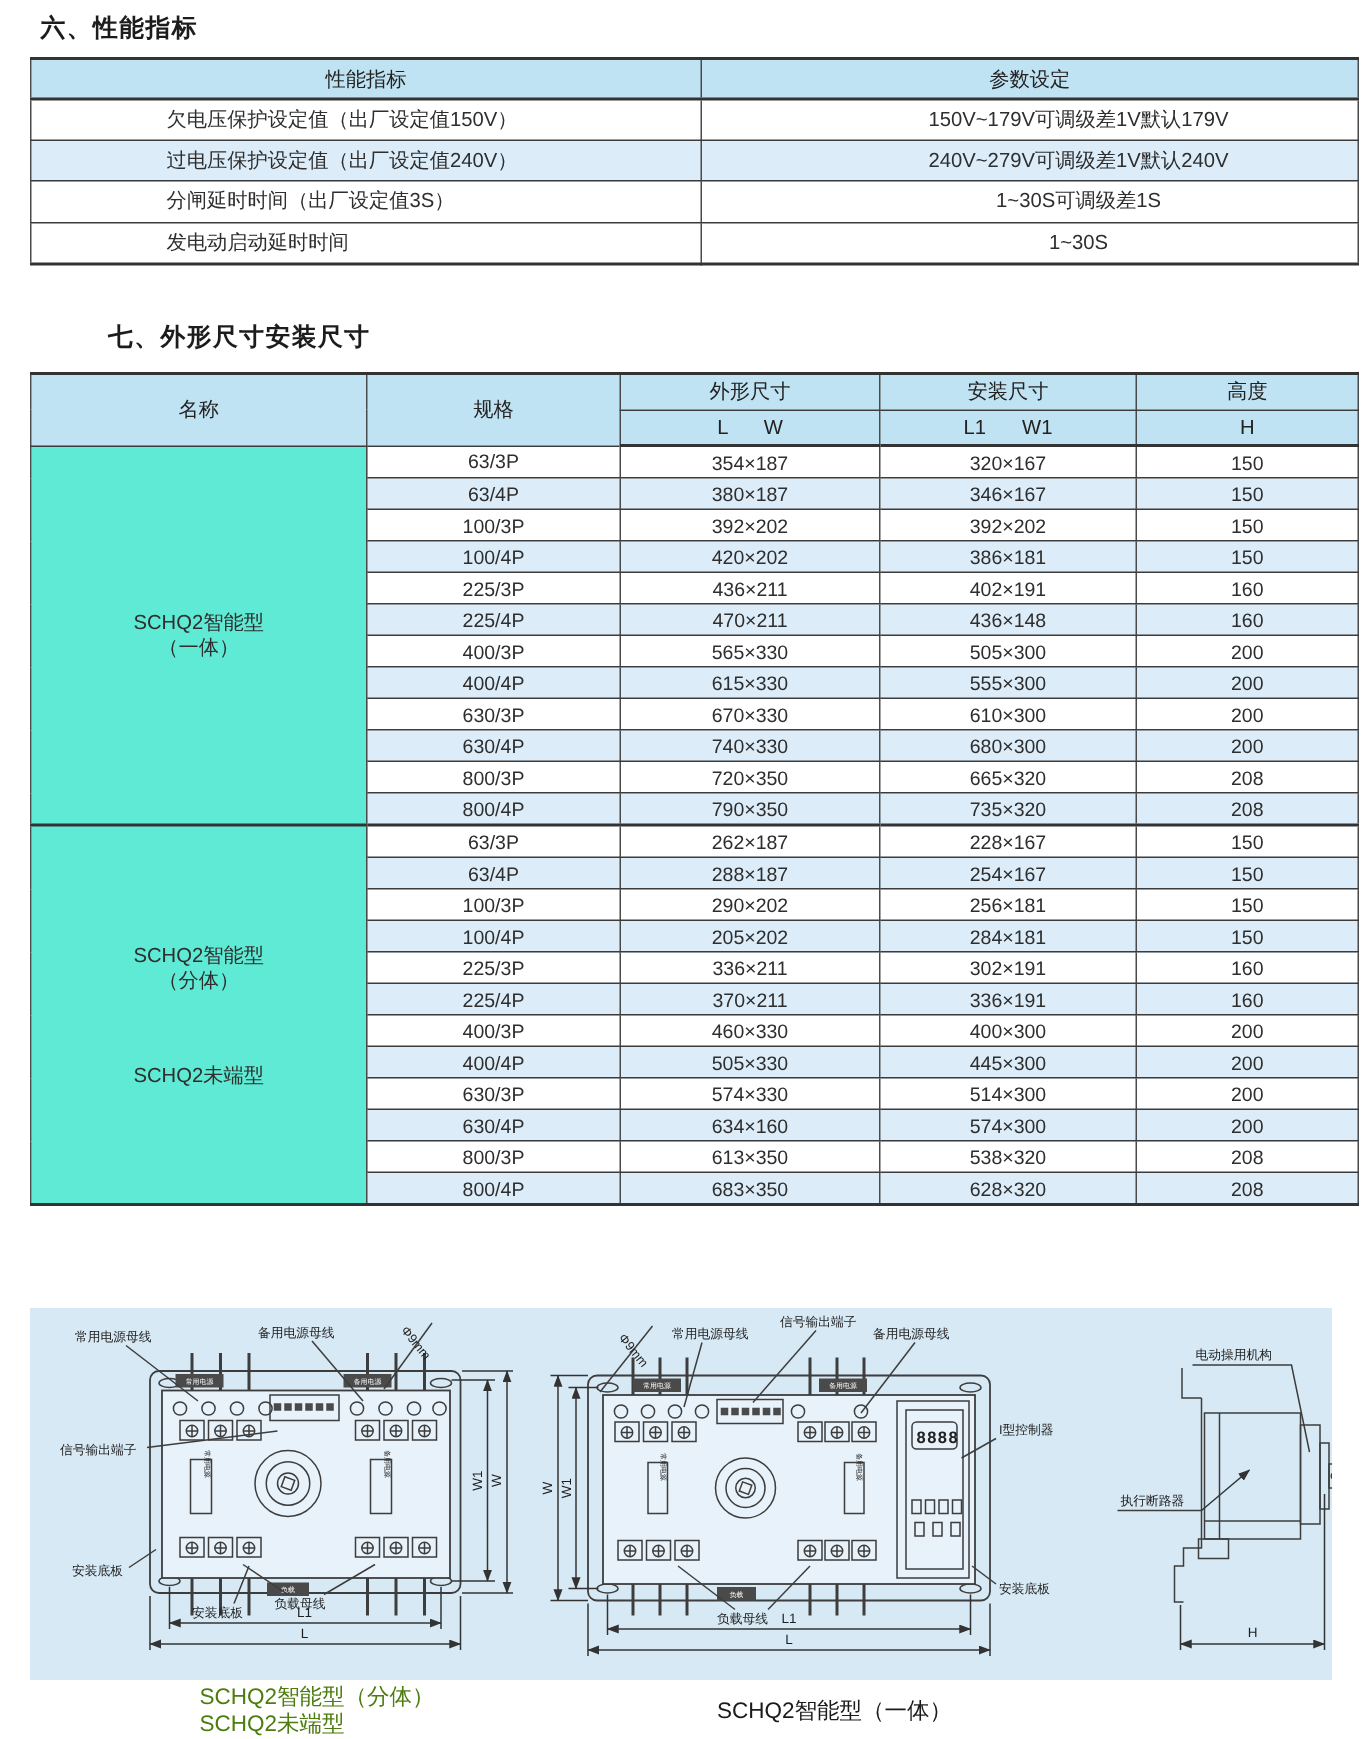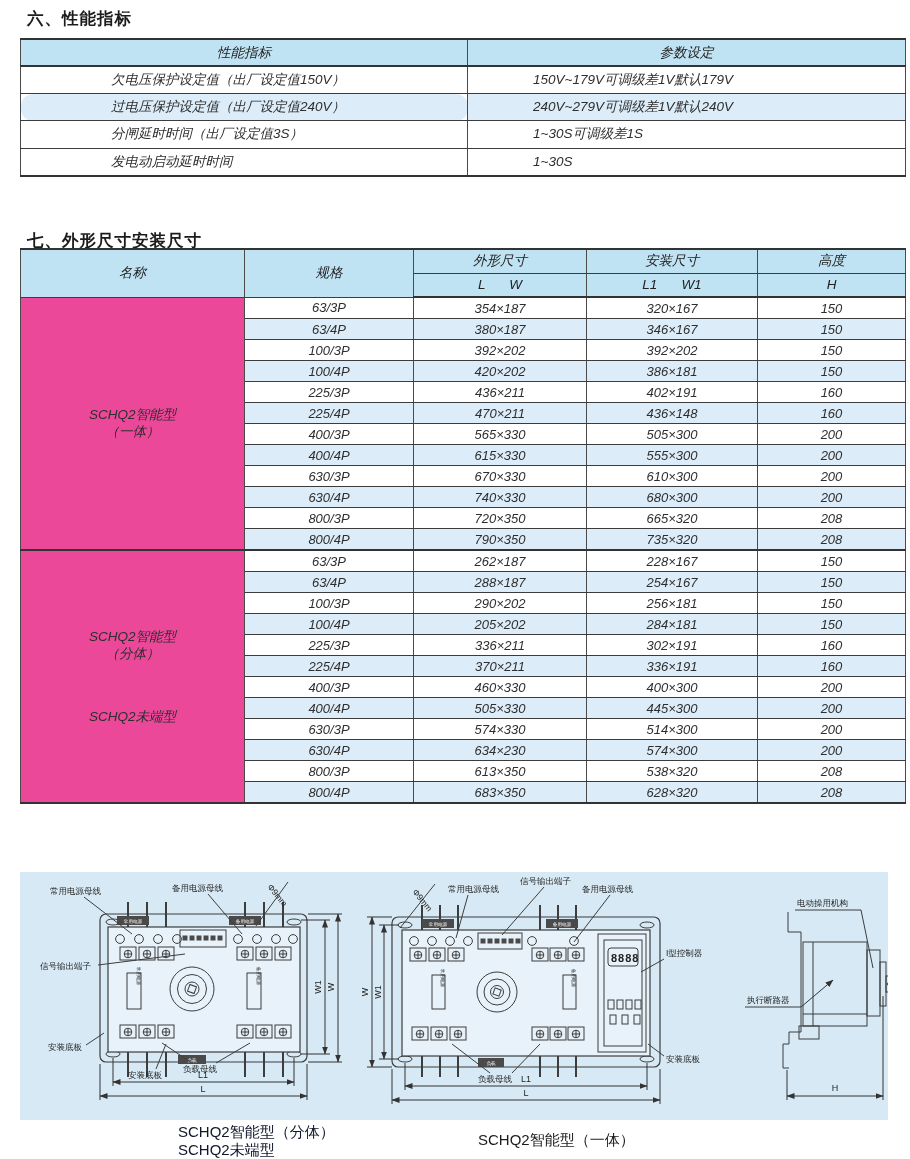--- a/index.html
+++ b/index.html
@@ -1,62 +1,62 @@
 <!DOCTYPE html>
 <html><head>
 <meta charset="utf-8">
 <style>
   html,body{margin:0;padding:0;background:#ffffff;}
   .page{position:relative;width:910px;height:1159px;background:#fff;overflow:hidden;
         font-family:"Liberation Sans","DejaVu Sans",sans-serif;color:#2e2e2e;}
   h2.sec{position:absolute;left:27px;margin:0;font-size:16.5px;font-weight:bold;color:#1c1c1c;letter-spacing:1px;}
-  #sec6{top:8px;} #sec7{top:230px;}
+  #sec6{top:8px;} #sec7{top:214px;margin-left:45px;}
 
   table{position:absolute;left:20px;border-collapse:collapse;table-layout:fixed;
         border-top:2.5px solid #333;border-bottom:2.5px solid #333;
-        border-left:1px solid #4a4a4a;border-right:1px solid #4a4a4a;font-style:italic;}
+        border-left:1px solid #4a4a4a;border-right:1px solid #4a4a4a;}
   th,td{border-left:1px solid #4a4a4a;border-right:1px solid #4a4a4a;
         border-top:1.5px solid #3c3c3c;border-bottom:1.5px solid #3c3c3c;
         padding:0;font-weight:normal;}
   thead th{background:#c0e3f3;text-align:center;font-size:13.5px;color:#222;}
   thead tr:last-child th{border-bottom:2.2px solid #333;}
   tr.stripe td{background:#dcedf9;margin-left:44px;}
   tr.group-start td{border-top:2.5px solid #333;}
 
   #perf-table{top:38px;width:885px;}
   #perf-table th{height:25px;}
   #perf-table td{height:26.2px;font-size:13.5px;}
-  #perf-table td.c1{padding-left:90px;border-radius:12px;}
-  #perf-table td.c2{padding-left:65px;}
+  #perf-table td.c1{padding-left:90px;}
+  #perf-table td.c2{padding-left:65px;text-align:center;}
 
   #dim-table{top:248px;width:885px;padding-left:12px;}
   #dim-table th{height:22.5px;}
   #dim-table td{height:20px;font-size:13px;text-align:center;}
   #dim-table .gap{word-spacing:1.5em;}
-  #dim-table td.name-cell{background:#ec4899;vertical-align:middle;font-size:13.5px;line-height:17px;}
+  #dim-table td.name-cell{background:#5eead4;vertical-align:middle;font-size:13.5px;line-height:17px;}
   .name-block + .name-block{margin-top:46px;}
 
   .figure-panel{position:absolute;left:20px;top:872px;width:868px;height:248px;background:#d7e9f4;}
   .figure-panel svg{position:absolute;top:0;}
   #fig-left{left:0;}  #fig-mid{left:340;} #fig-right{left:685px;}
   #fig-left{left:0px;} #fig-mid{left:340px;}
 
   .ln{stroke:#3d3d3d;fill:none;stroke-width:1;}
   .thk{stroke:#3d3d3d;stroke-width:2;}
   .bodyfill{fill:#e7f2fa;stroke:#3d3d3d;stroke-width:1.2;}
   .platefill{fill:none;stroke:#3d3d3d;stroke-width:1.2;}
   .drk{fill:#4a4a4a;stroke:none;}
   .lbl{font-size:8.5px;fill:#1f1f1f;}
   .dim{stroke:#333;stroke-width:1;fill:none;}
   .dimt{font-size:9px;fill:#1f1f1f;text-anchor:middle;}
   .wht{font-size:4.6px;fill:#fff;text-anchor:middle;}
   .tiny{font-size:4.6px;fill:#222;text-anchor:middle;}
   .disp{font-size:11px;fill:#222;font-weight:bold;letter-spacing:1px;}
 
-  .cap-left{position:absolute;left:133px;top:1123px;font-size:15px;line-height:17.5px;color:#0f172a;margin-left:45px;}
+  .cap-left{position:absolute;left:133px;top:1123px;font-size:15px;line-height:17.5px;color:#4d7c0f;}
   .cap-mid{position:absolute;left:478px;top:1131px;font-size:15px;color:#1b1b1b;}
 </style>
 </head>
 <body>
 
 <div class="page">
 
   <h2 class="sec" id="sec6">六、性能指标</h2>
 
   <table id="perf-table">
@@ -251,21 +251,21 @@
           <td>200</td>
         </tr>
         <tr>
           <td>630/3P</td>
           <td>574×330</td>
           <td>514×300</td>
           <td>200</td>
         </tr>
         <tr class="stripe">
           <td>630/4P</td>
-          <td>634×230</td>
+          <td>634×160</td>
           <td>574×300</td>
           <td>200</td>
         </tr>
         <tr>
           <td>800/3P</td>
           <td>613×350</td>
           <td>538×320</td>
           <td>208</td>
         </tr>
         <tr class="stripe">

